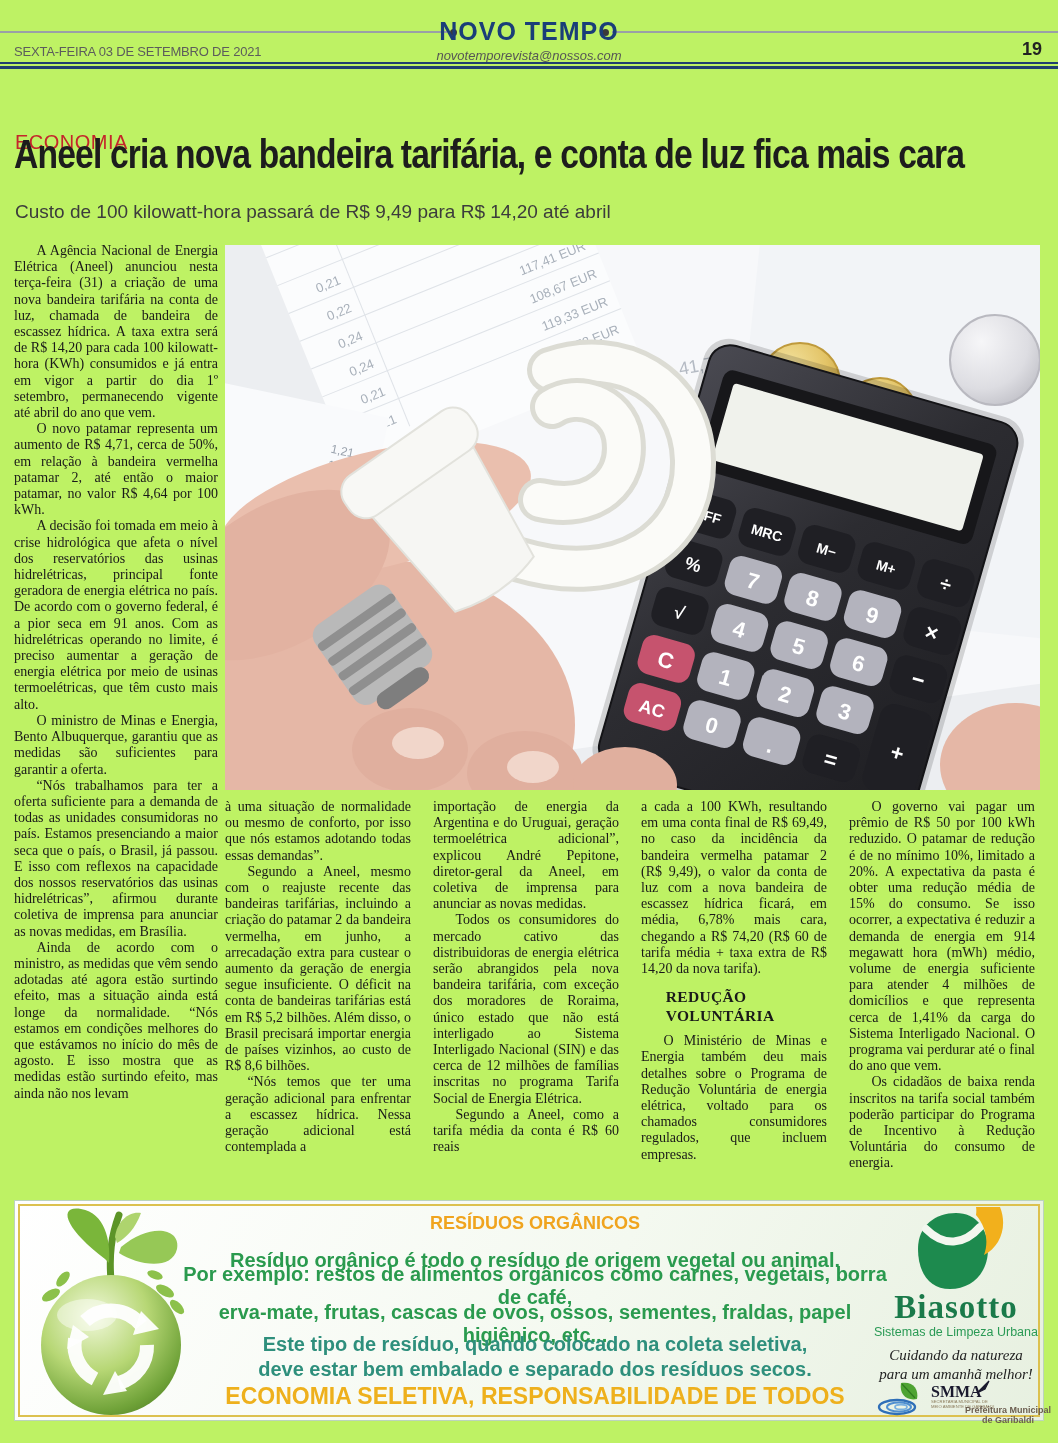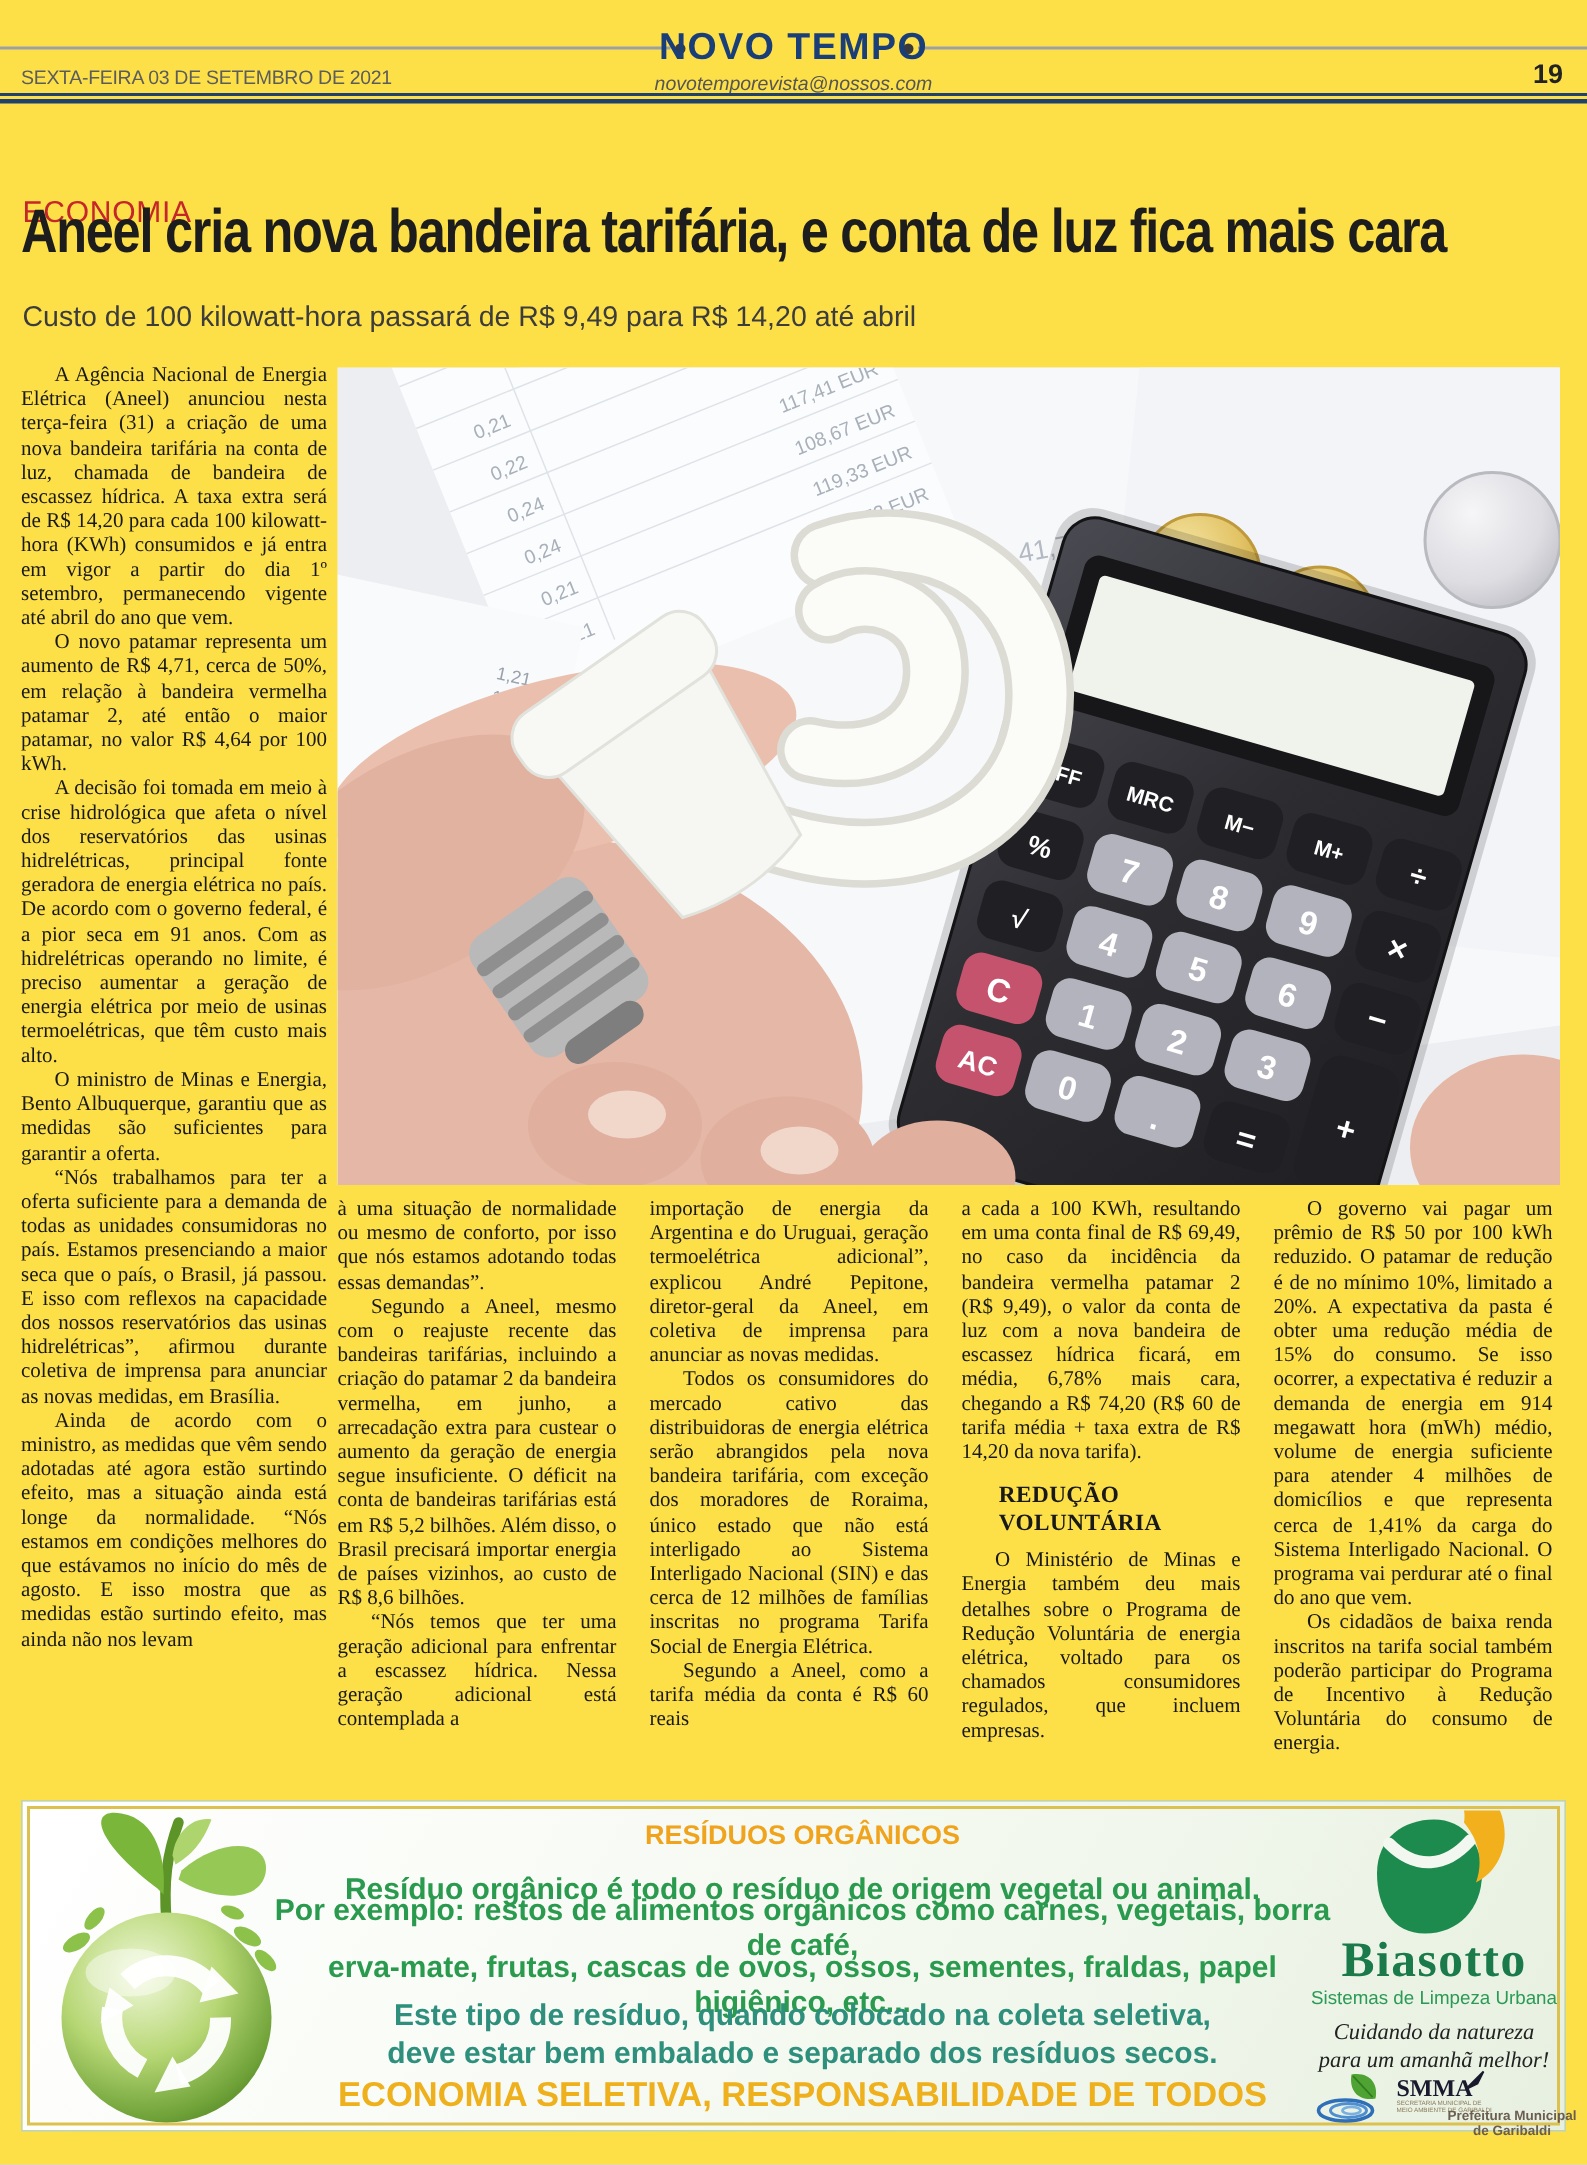--- a/index.html
+++ b/index.html
@@ -1,16 +1,16 @@
 <!DOCTYPE html>
 <html><head>
 <meta charset="utf-8">
 <style>
   html,body{margin:0;padding:0;background:#d8d8d8;}
-  .page{position:relative;width:1058px;height:1443px;background:#fde047;margin:0 auto;
+  .page{position:relative;width:1058px;height:1443px;background:#bef264;margin:0 auto;
         font-family:"Liberation Sans",sans-serif;overflow:hidden;}
   .abs{position:absolute;}
 
   
   .rule-gray{height:2px;background:#9aa0a6;top:31px;}
   .dot{width:7px;height:7px;border-radius:50%;background:#3a3a3a;top:29px;}
   .nt-title{top:17px;left:0;width:1058px;text-align:center;font-size:25px;font-weight:bold;
             color:#1a3e78;letter-spacing:1px;}
   .nt-email{top:48px;left:0;width:1058px;text-align:center;font-style:italic;font-size:13px;color:#555;}
   .nt-date{top:44px;left:14px;font-size:13px;color:#5c5c5c;letter-spacing:-.2px;}

